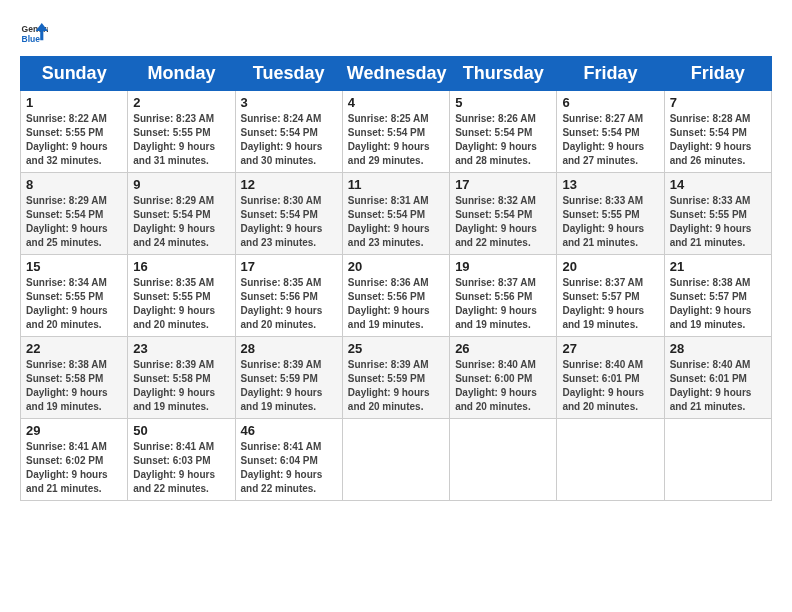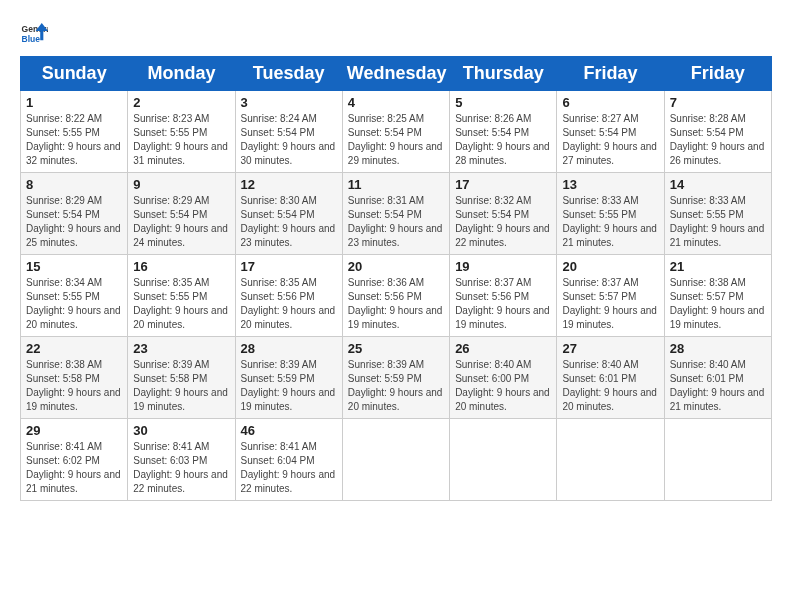--- a/index.html
+++ b/index.html
@@ -68,20 +68,21 @@
       font-size: 13px;
       font-weight: bold;
       color: #222;
       display: block;
       margin-bottom: 2px;
     }
     .day-info {
       font-size: 10px;
       color: #444;
       line-height: 1.4;
+      font-weight: bold;
     }
     .empty-cell {
       background: #fff !important;
     }
   </style>
 </head>
 <body>
 
 <div class="header-area">
   <div class="logo">
@@ -229,21 +230,21 @@
         <span class="day-number">28</span>
         <span class="day-info">Sunrise: 8:40 AM<br>Sunset: 6:01 PM<br>Daylight: 9 hours and 21 minutes.</span>
       </td>
       </tr>
       <tr>
         <td>
         <span class="day-number">29</span>
         <span class="day-info">Sunrise: 8:41 AM<br>Sunset: 6:02 PM<br>Daylight: 9 hours and 21 minutes.</span>
       </td>
         <td>
-        <span class="day-number">30</span>
+        <span class="day-number">50</span>
         <span class="day-info">Sunrise: 8:41 AM<br>Sunset: 6:03 PM<br>Daylight: 9 hours and 22 minutes.</span>
       </td>
         <td>
         <span class="day-number">46</span>
         <span class="day-info">Sunrise: 8:41 AM<br>Sunset: 6:04 PM<br>Daylight: 9 hours and 22 minutes.</span>
       </td>
         <td class="empty-cell"></td>
         <td class="empty-cell"></td>
         <td class="empty-cell"></td>
         <td class="empty-cell"></td>

